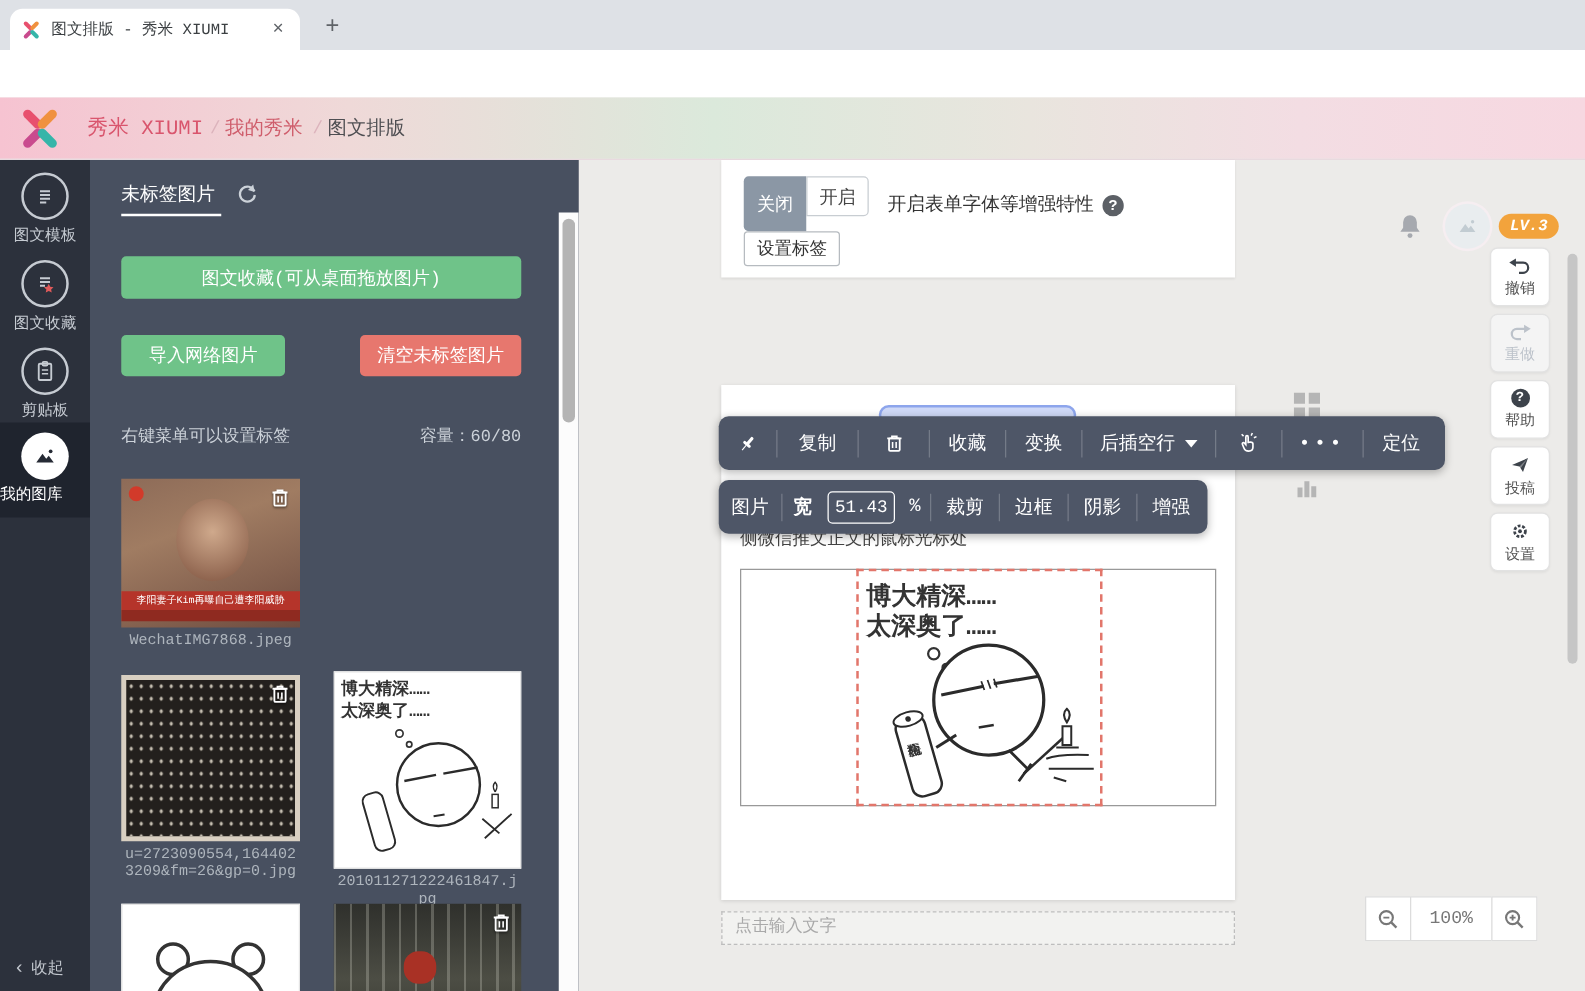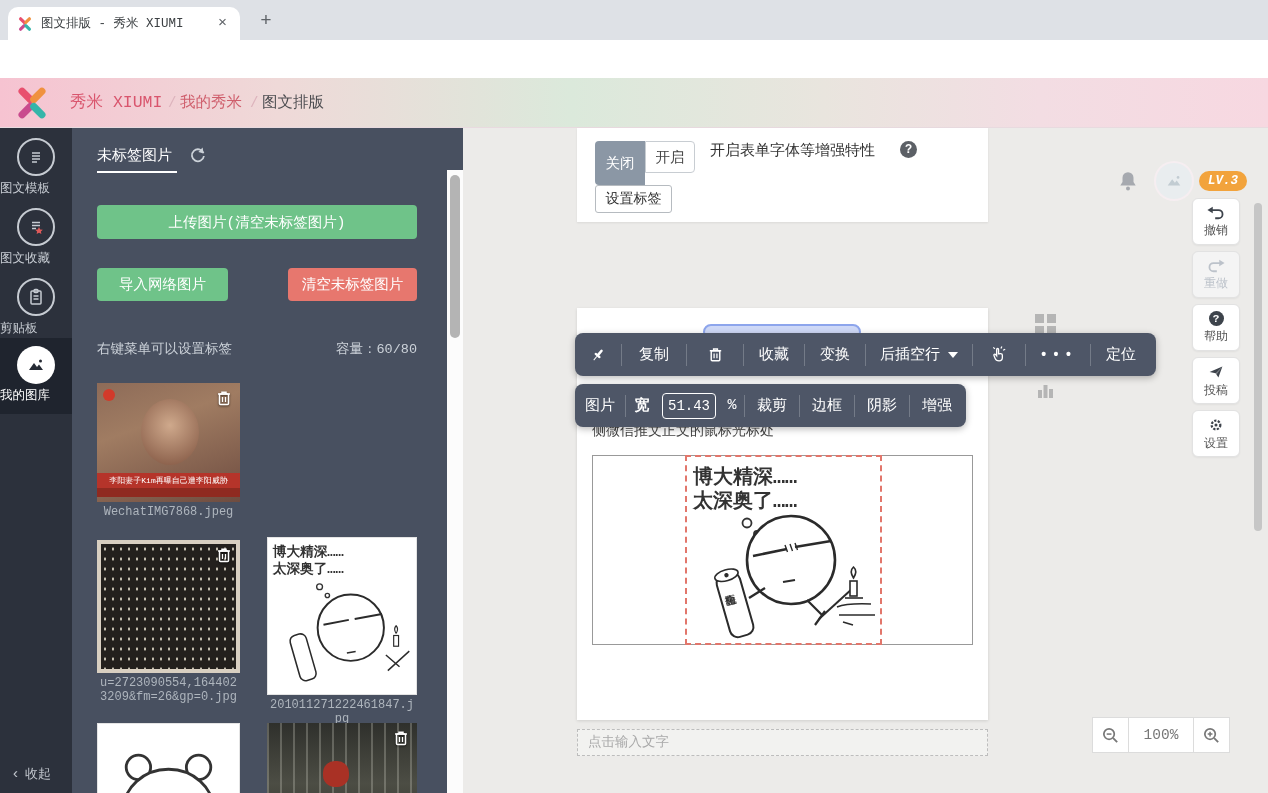--- a/index.html
+++ b/index.html
@@ -41,21 +41,21 @@
   .hic{position:absolute;top:85px;width:36px;height:36px;border:2px solid #d8d1d5;border-radius:50%;
     color:#ccc5c9;display:flex;align-items:center;justify-content:center;}
   .bellw{position:absolute;left:1117px;top:92px;width:22px;height:22px;color:#a6a9af;}
   .havatar{position:absolute;left:1156px;top:85px;width:36px;height:36px;border-radius:50%;background:#e9edef;
     display:flex;align-items:center;justify-content:center;color:#c2ccd2;box-shadow:0 0 0 2px #f6eef1;}
   .lvbadge{position:absolute;left:1199px;top:93px;height:20px;padding:0 9px;background:#f2a33c;border-radius:10px;
     color:#fff;font-size:12.5px;font-style:italic;font-weight:bold;line-height:20px;}
 
   
   .snav{position:absolute;left:0;top:128px;width:72px;height:665px;background:#2c313c;}
-  .sitem{position:absolute;left:0;width:72px;cursor:pointer;}
+  .sitem{position:absolute;left:0;width:72px;text-align:center;cursor:pointer;}
   .scirc{width:38px;height:38px;margin:0 auto;border:2px solid #c6cbd2;border-radius:50%;color:#c6cbd2;
     display:flex;align-items:center;justify-content:center;}
   .slabel{margin-top:4px;font-size:12.5px;color:#c6cbd2;}
   .ssel{position:absolute;left:0;top:210px;width:72px;height:76px;background:#1f242e;}
   .scirc-sel{width:38px;height:38px;margin:8px auto 0;background:#fff;border-radius:50%;color:#262b35;
     display:flex;align-items:center;justify-content:center;}
   .slabel-sel{margin-top:3px;font-size:12.5px;color:#fff;}
   .collapse{position:absolute;left:11px;top:637px;font-size:13px;color:#c0c5cc;cursor:pointer;}
   .collapse .arr{font-size:15px;margin-right:5px;}
 
@@ -99,21 +99,21 @@
   .t-forest .trees{position:absolute;inset:0;
     background:repeating-linear-gradient(90deg,rgba(214,214,202,.28) 0 2px,transparent 2px 13px);}
   .t-forest .rider{position:absolute;left:56px;top:38px;width:26px;height:26px;border-radius:45%;background:#a93125;}
 
   
   .card{position:absolute;left:577px;top:128px;width:411px;height:94px;background:#fff;box-shadow:0 1px 2px rgba(0,0,0,.08);}
   .tgoff{position:absolute;left:18px;top:13px;width:50px;height:44px;background:#8b97a5;color:#fff;
     border-radius:4px 0 0 4px;font-size:14.5px;display:flex;align-items:center;justify-content:center;cursor:pointer;}
   .tgon{position:absolute;left:68px;top:13px;width:50px;height:32px;background:#fff;color:#444;
     border:1px solid #c8cdd2;border-radius:0 4px 4px 0;font-size:14.5px;display:flex;align-items:center;justify-content:center;cursor:pointer;}
-  .tglabelrow{position:absolute;left:133px;top:13px;height:32px;display:flex;align-items:flex-start;gap:25px;}
+  .tglabelrow{position:absolute;left:133px;top:13px;height:32px;display:flex;align-items:flex-end;gap:7px;}
   .tglabel{font-size:15px;color:#333;}
   .qicon{width:17px;height:17px;border-radius:50%;background:#5c6066;color:#fff;font-size:12px;font-weight:bold;
     display:flex;align-items:center;justify-content:center;}
   .tagbtn{position:absolute;left:18px;top:57px;width:77px;height:28px;background:#fff;border:1px solid #b6bbc0;
     border-radius:3px;font-size:14px;color:#333;display:flex;align-items:center;justify-content:center;cursor:pointer;}
 
   .paper{position:absolute;left:577px;top:308px;width:411px;height:412px;background:#fff;box-shadow:0 1px 3px rgba(0,0,0,.12);}
   .pcaption{position:absolute;left:15px;top:114px;font-size:14px;color:#444;}
   .imgbox{position:absolute;left:15px;top:147px;width:381px;height:190px;border:1px solid #999;background:#fff;}
   .dashsel{position:absolute;left:92px;top:-1px;width:197px;height:190px;border:2px dashed #e2766b;}
@@ -409,21 +409,21 @@
     </div>
     <div class="collapse"><span class="arr">‹</span><span>收起</span></div>
   </div>
 
   <div class="panel">
     <div class="ptab">未标签图片</div>
     <div class="ptabline"></div>
     <svg class="prefresh">
         <use href="#i-refresh"></use>
       </svg>
-    <button class="gbtn green" style="left:25px;top:77px;width:320px;height:34px">上传图片(清空未标签图片)</button>
+    <button class="gbtn green" style="left:25px;top:77px;width:320px;height:34px">图文收藏(可从桌面拖放图片)</button>
     <button class="gbtn green" style="left:25px;top:140px;width:131px;height:33px">导入网络图片</button>
     <button class="gbtn red" style="left:216px;top:140px;width:129px;height:33px">清空未标签图片</button>
     <div class="phint">右键菜单可以设置标签</div>
     <div class="pcap">容量：60/80</div>
 
     <div class="gitem" style="left:25px;top:255px;width:143px">
       <div class="gthumb t-news" style="height:119px">
         <div class="logo"></div>
         <div class="face"></div>
         <div class="banner">李阳妻子Kim再曝自己遭李阳威胁</div>

